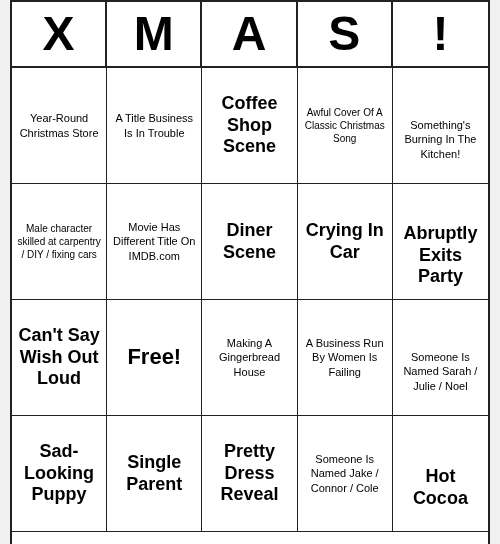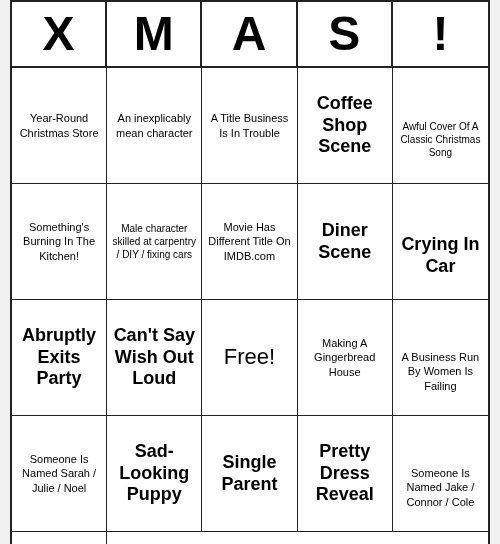--- a/index.html
+++ b/index.html
@@ -51,21 +51,21 @@
     }
     .cell:nth-child(5n) {
       border-right: none;
       margin-top: 28px;
     }
     .cell:nth-child(n+21) {
       border-bottom: none;
     }
     .cell.free {
       font-size: 22px;
-      font-weight: normal;
+      font-weight: bold;
     }
     .cell.large-text {
       font-size: 18px;
       font-weight: bold;
       line-height: 1.2;
     }
     .cell.small-text {
       font-size: 10px;
       line-height: 1.3;
     }
@@ -76,21 +76,20 @@
 <div class="bingo-card">
   <div class="bingo-header">
   <div class="header-cell">X</div>
       <div class="header-cell">M</div>
       <div class="header-cell">A</div>
       <div class="header-cell">S</div>
       <div class="header-cell">!</div>
     </div>
   <div class="bingo-grid">
   <div class="cell">Year-Round Christmas Store</div>
-      <div class="cell">An inexplicably mean character</div>
       <div class="cell">A Title Business Is In Trouble</div>
       <div class="cell large-text">Coffee Shop Scene</div>
       <div class="cell small-text">Awful Cover Of A Classic Christmas Song</div>
       <div class="cell">Something's Burning In The Kitchen!</div>
       <div class="cell small-text">Male character skilled at carpentry / DIY / fixing cars</div>
       <div class="cell">Movie Has Different Title On IMDB.com</div>
       <div class="cell large-text">Diner Scene</div>
       <div class="cell large-text">Crying In Car</div>
       <div class="cell large-text">Abruptly Exits Party</div>
       <div class="cell large-text">Can't Say Wish Out Loud</div>

